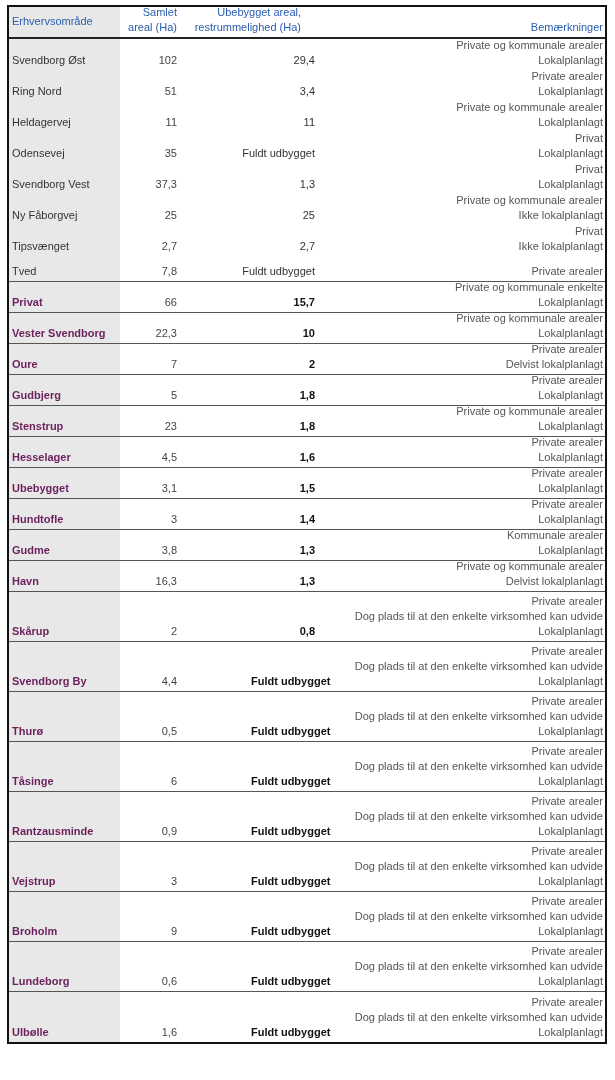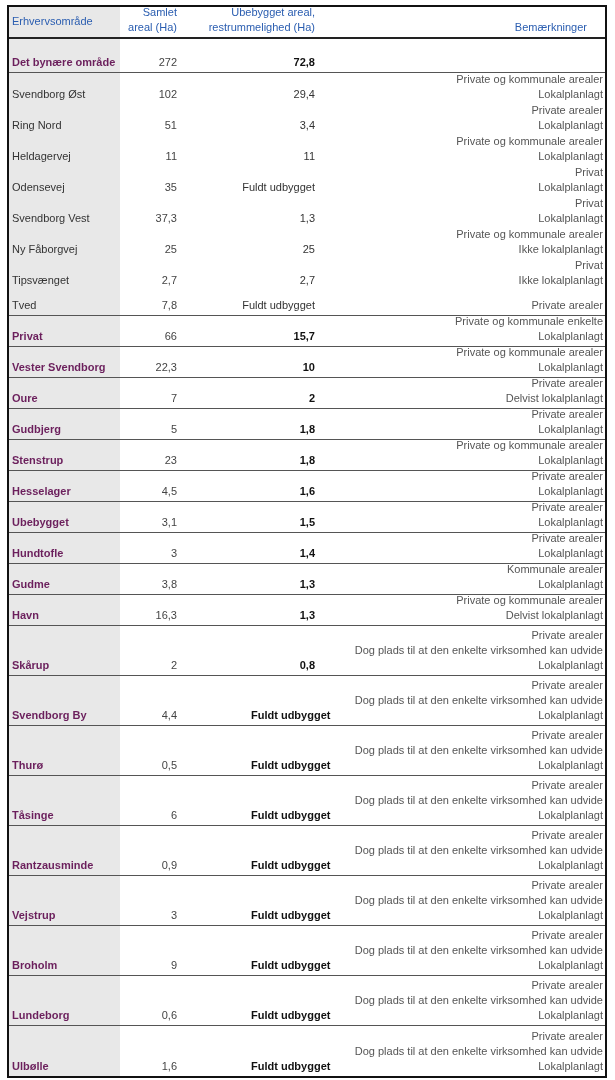--- a/index.html
+++ b/index.html
@@ -19,22 +19,22 @@
   .c-name { left:3px; color:#333; }
   .c-name.group { color:#6b1f5c; font-weight:bold; }
   .c-total { right:428px; text-align:right; color:#444; }
   .c-free { right:290px; text-align:right; color:#333; }
   .c-free.bold { font-weight:bold; color:#111; }
   .c-free.full { right:auto; left:242px; }
   .c-notes { right:2px; text-align:right; color:#555; display:flex; flex-direction:column; align-items:flex-end; }
   .hdr .cell { color:#2a5db0; font-weight:normal; font-size:11px;margin-top:36px; }
   .hdr .h-name { left:3px; bottom:8px; }
   .hdr .h-total { right:428px; text-align:right; }
-  .hdr .h-free { right:290px; text-align:right; }
-  .hdr .h-notes { right:18px; }
+  .hdr .h-free { right:304px; text-align:right; }
+  .hdr .h-notes { right:2px; }
   .note-line { display:block; }
 </style>
 </head>
 <body>
 
 <div class="sheet">
   <div class="greycol"></div>
 
   <div class="row hdr">
     <div class="cell h-name">Erhvervsområde</div>
@@ -43,26 +43,20 @@
       <span class="note-line">areal (Ha)</span>
     </div>
     <div class="cell h-free">
       <span class="note-line">Ubebygget areal,</span>
       <span class="note-line">restrummelighed (Ha)</span>
     </div>
     <div class="cell h-notes">Bemærkninger</div>
   </div>
 
   <div id="rows">
-      <div class="row first sep">
-        <div class="cell c-name group">Det bynære område</div>
-        <div class="cell c-total">272</div>
-        <div class="cell c-free bold">72,8</div>
-        <div class="cell c-notes"></div>
-      </div>
       <div class="row h1">
         <div class="cell c-name">Svendborg Øst</div>
         <div class="cell c-total">102</div>
         <div class="cell c-free">29,4</div>
         <div class="cell c-notes">
           <span class="note-line">Private og kommunale arealer</span>
           <span class="note-line">Lokalplanlagt</span>
         </div>
       </div>
       <div class="row h1">

